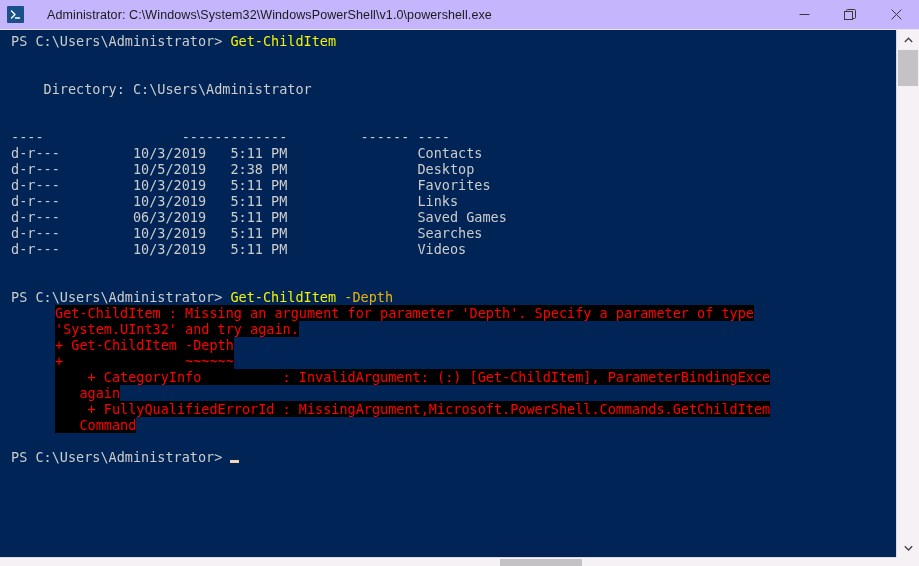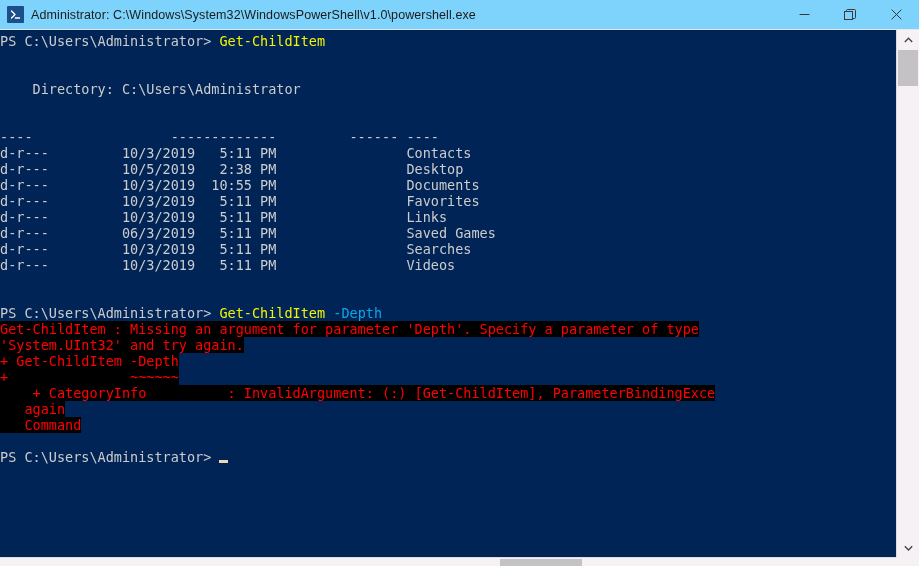--- a/index.html
+++ b/index.html
@@ -6,22 +6,23 @@
   html,body {
     width:919px; height:566px; overflow:hidden;
     background:#ffffff;
     font-family:"Liberation Sans", sans-serif;
   }
   #app { position:relative; width:919px; height:566px; background:#f4f2f4; }
 
   
   .titlebar {
     position:absolute; left:0; top:0; width:919px; height:30px;
-    background:#7dd3fc; display:flex; align-items:center;
+    background:#c4b5fd; display:flex; align-items:center;
     border-bottom:1px solid #e8e6e8;
+    gap:16px;
   }
   .tb-icon {
     width:17px; height:17px; margin-left:7px; margin-right:7px;
     background:#1b4f8a; border-radius:1px; position:relative; flex:none;
     display:flex; align-items:center; justify-content:center;
   }
   .tb-icon svg { display:block; }
   .tb-title {
     font-size:12.5px; color:#1b1b1b; white-space:nowrap;
     letter-spacing:0.1px; flex:1; overflow:hidden;
@@ -35,26 +36,26 @@
 
   
   .console {
     position:absolute; left:0; top:30px; width:896px; height:527px;
     background:#012456; overflow:hidden;
     font-family:"DejaVu Sans Mono","Liberation Mono",monospace;
     font-size:13.5px; line-height:16px;
     color:#cccccc; padding:0;
   }
   .buf { position:absolute; left:0; top:3px; width:896px; }
-  .ln { height:16px; white-space:pre; display:block; }
+  .ln { height:16px; white-space:pre; display:block;padding-left:11px; }
 
   .c-white  { color:#cccccc; }
   .c-yellow { color:#f3f300; }
-  .c-gray   { color:#0ea5e9; }
-  .c-err    { color:#ff0000; background:#000000; }
+  .c-gray   { color:#eab308; }
+  .c-err    { color:#ff0000; background:#000000;margin-left:44px; }
   .cursor   {
     display:inline-block; width:9px; height:3px; background:#f0d8b0;
     vertical-align:-1px;
   }
 
   
   .vscroll {
     position:absolute; right:0; top:30px; width:23px; height:527px;
     background:#f5f1f4; border-left:1px solid #dedbde;
   }
@@ -119,35 +120,35 @@
     <div class="buf" id="buffer">
         <div class="ln"><span class="c-white">PS C:\Users\Administrator&gt; </span><span class="c-yellow">Get-ChildItem</span></div>
         <div class="ln"><span class="c-white"></span></div>
         <div class="ln"><span class="c-white"></span></div>
         <div class="ln"><span class="c-white">    Directory: C:\Users\Administrator</span></div>
         <div class="ln"><span class="c-white"></span></div>
         <div class="ln"><span class="c-white"></span></div>
         <div class="ln"><span class="c-white">----                 -------------         ------ ----</span></div>
         <div class="ln"><span class="c-white">d-r---         10/3/2019   5:11 PM                Contacts</span></div>
         <div class="ln"><span class="c-white">d-r---         10/5/2019   2:38 PM                Desktop</span></div>
-        <div class="ln"><span class="c-white">d-r---         10/3/2019  10:55 PM                Documents</span></div>
         <div class="ln"><span class="c-white">d-r---         10/3/2019   5:11 PM                Favorites</span></div>
         <div class="ln"><span class="c-white">d-r---         10/3/2019   5:11 PM                Links</span></div>
         <div class="ln"><span class="c-white">d-r---         06/3/2019   5:11 PM                Saved Games</span></div>
         <div class="ln"><span class="c-white">d-r---         10/3/2019   5:11 PM                Searches</span></div>
         <div class="ln"><span class="c-white">d-r---         10/3/2019   5:11 PM                Videos</span></div>
         <div class="ln"><span class="c-white"></span></div>
         <div class="ln"><span class="c-white"></span></div>
         <div class="ln"><span class="c-white">PS C:\Users\Administrator&gt; </span><span class="c-yellow">Get-ChildItem</span><span class="c-gray"> -Depth</span></div>
         <div class="ln"><span class="c-err">Get-ChildItem : Missing an argument for parameter 'Depth'. Specify a parameter of type</span></div>
         <div class="ln"><span class="c-err">'System.UInt32' and try again.</span></div>
         <div class="ln"><span class="c-err">+ Get-ChildItem -Depth</span></div>
         <div class="ln"><span class="c-err">+               ~~~~~~</span></div>
         <div class="ln"><span class="c-err">    + CategoryInfo          : InvalidArgument: (:) [Get-ChildItem], ParameterBindingExce</span></div>
         <div class="ln"><span class="c-err">   again</span></div>
+        <div class="ln"><span class="c-err">    + FullyQualifiedErrorId : MissingArgument,Microsoft.PowerShell.Commands.GetChildItem</span></div>
         <div class="ln"><span class="c-err">   Command</span></div>
         <div class="ln"><span class="c-white"></span></div>
         <div class="ln"><span class="c-white">PS C:\Users\Administrator&gt; </span><span class="cursor"></span></div>
       </div>
   </div>
 
   <div class="vscroll">
     <div class="vs-arrow vs-up">
       <svg width="9" height="6" viewBox="0 0 9 6">
           <path d="M0.8 5 L4.5 1.2 L8.2 5" stroke="#444" stroke-width="1.3" fill="none"></path>

